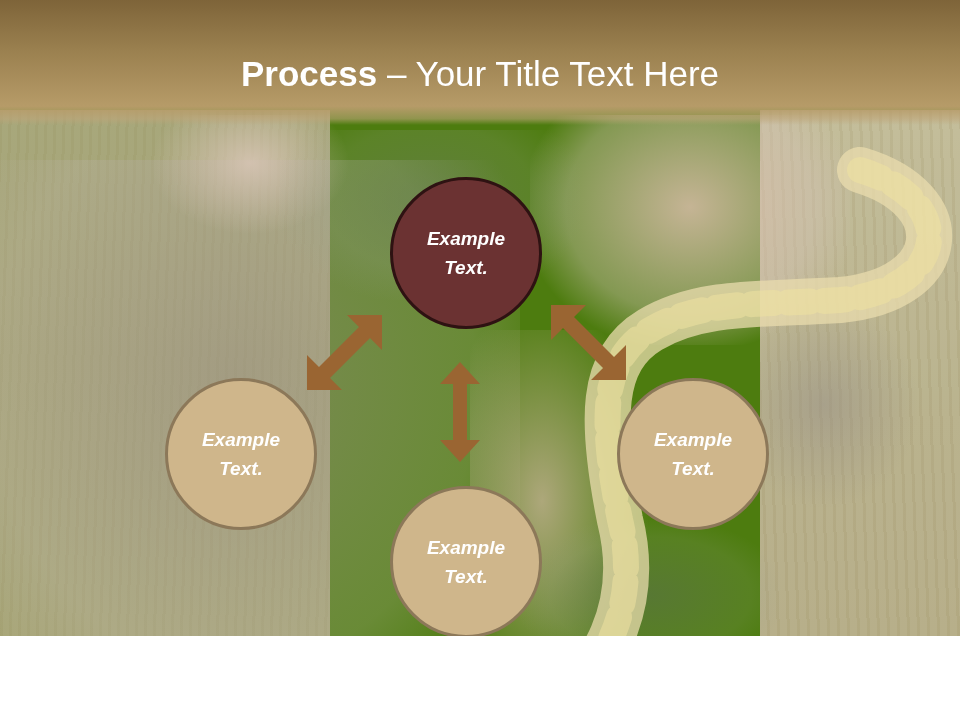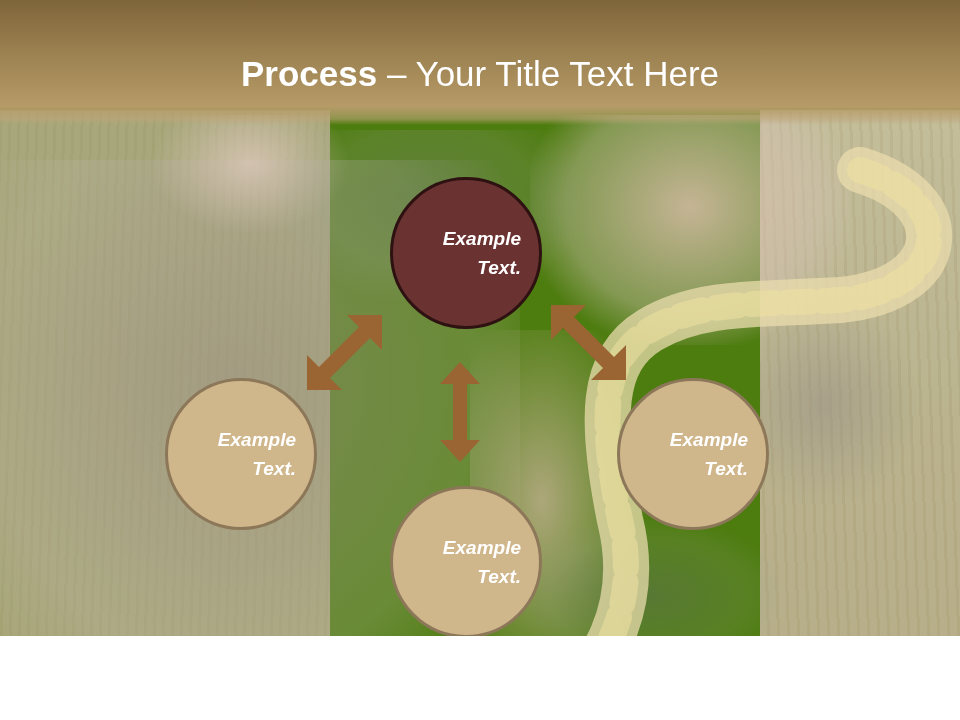--- a/index.html
+++ b/index.html
@@ -85,21 +85,21 @@
     .title .light { font-weight: normal; }
     
     .node {
       position: absolute;
       width: 152px; height: 152px;
       border-radius: 50%;
       box-sizing: border-box;
       display: flex;
       align-items: center;
       justify-content: center;
-      text-align: right;
+      text-align: center;
       cursor: pointer;
     }
     .node-label {
       color: #ffffff;
       font-style: italic;
       font-weight: bold;
       font-size: 19px;
       line-height: 29px;
       width: 110px;
     }

